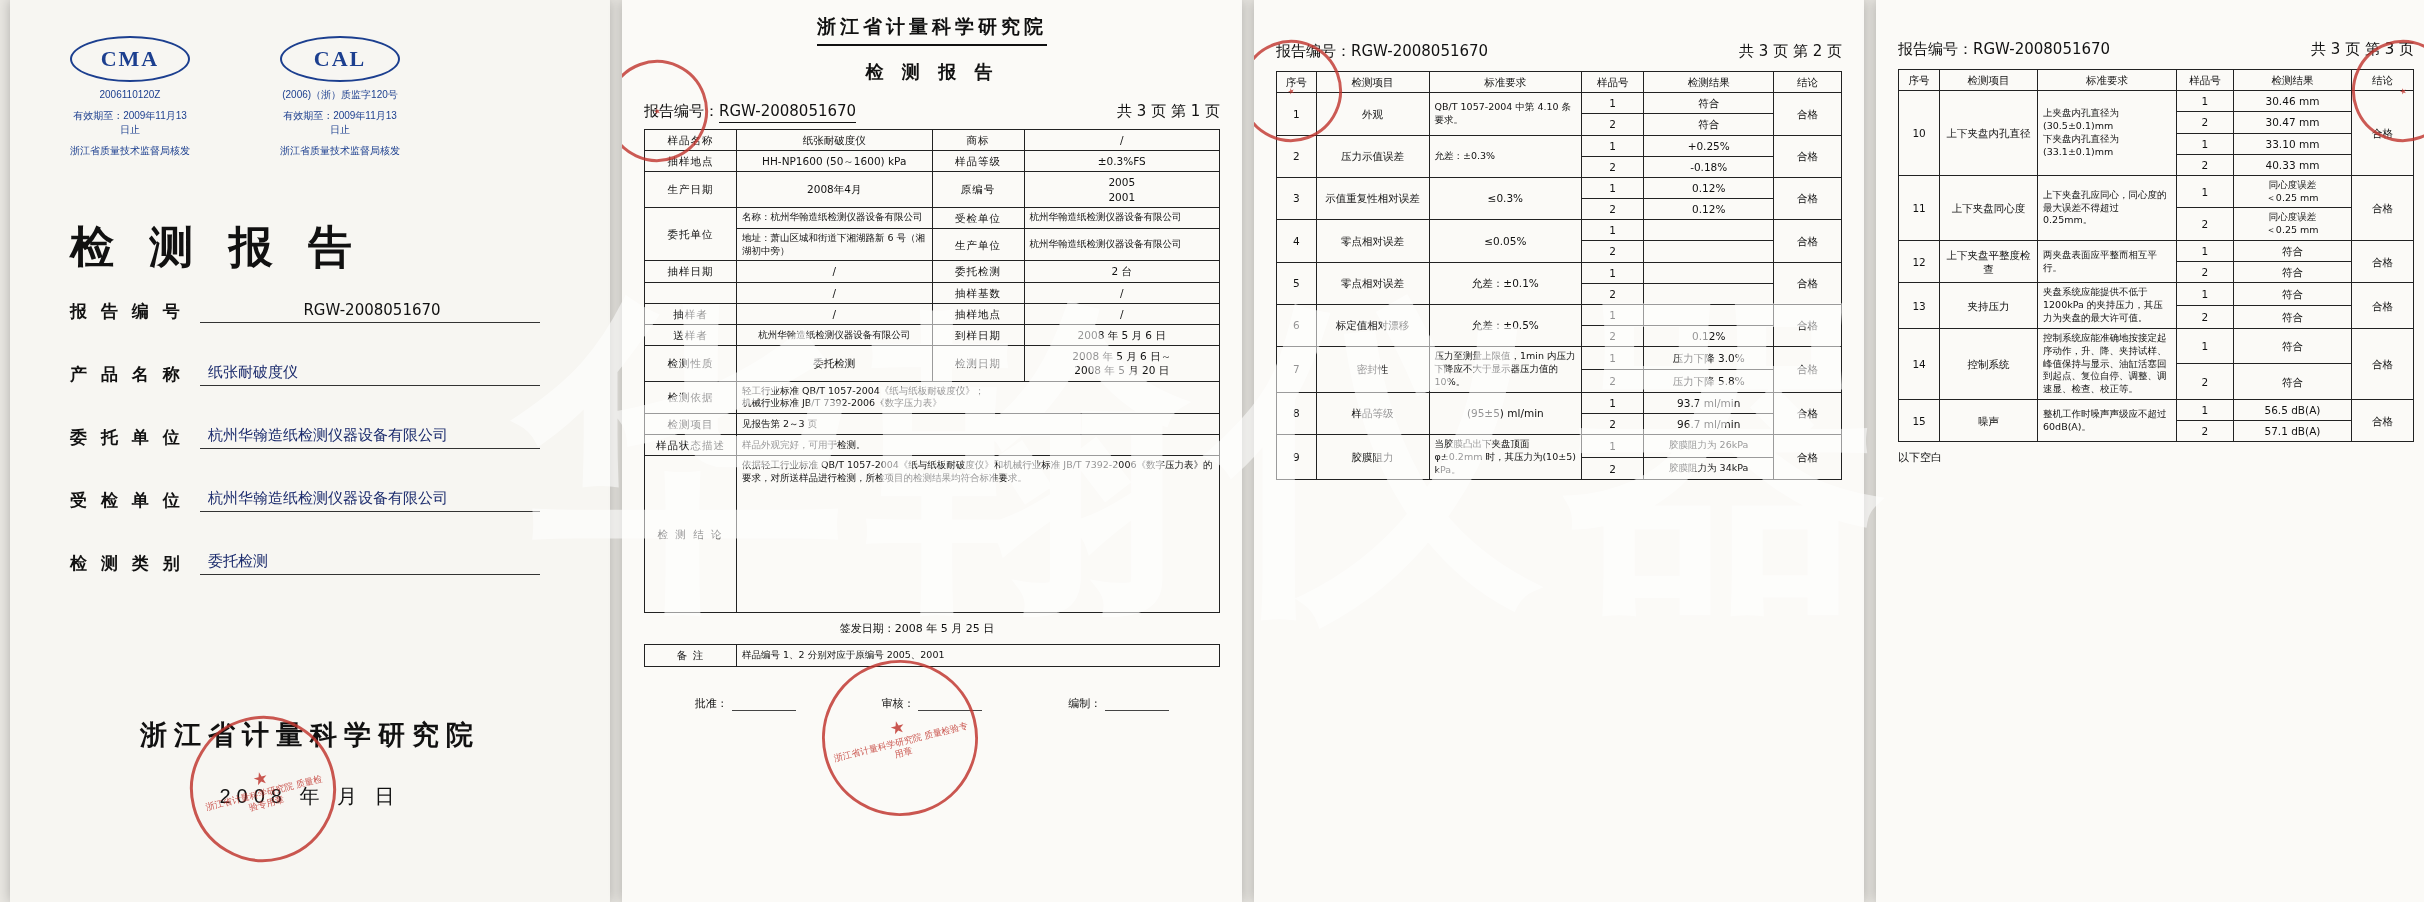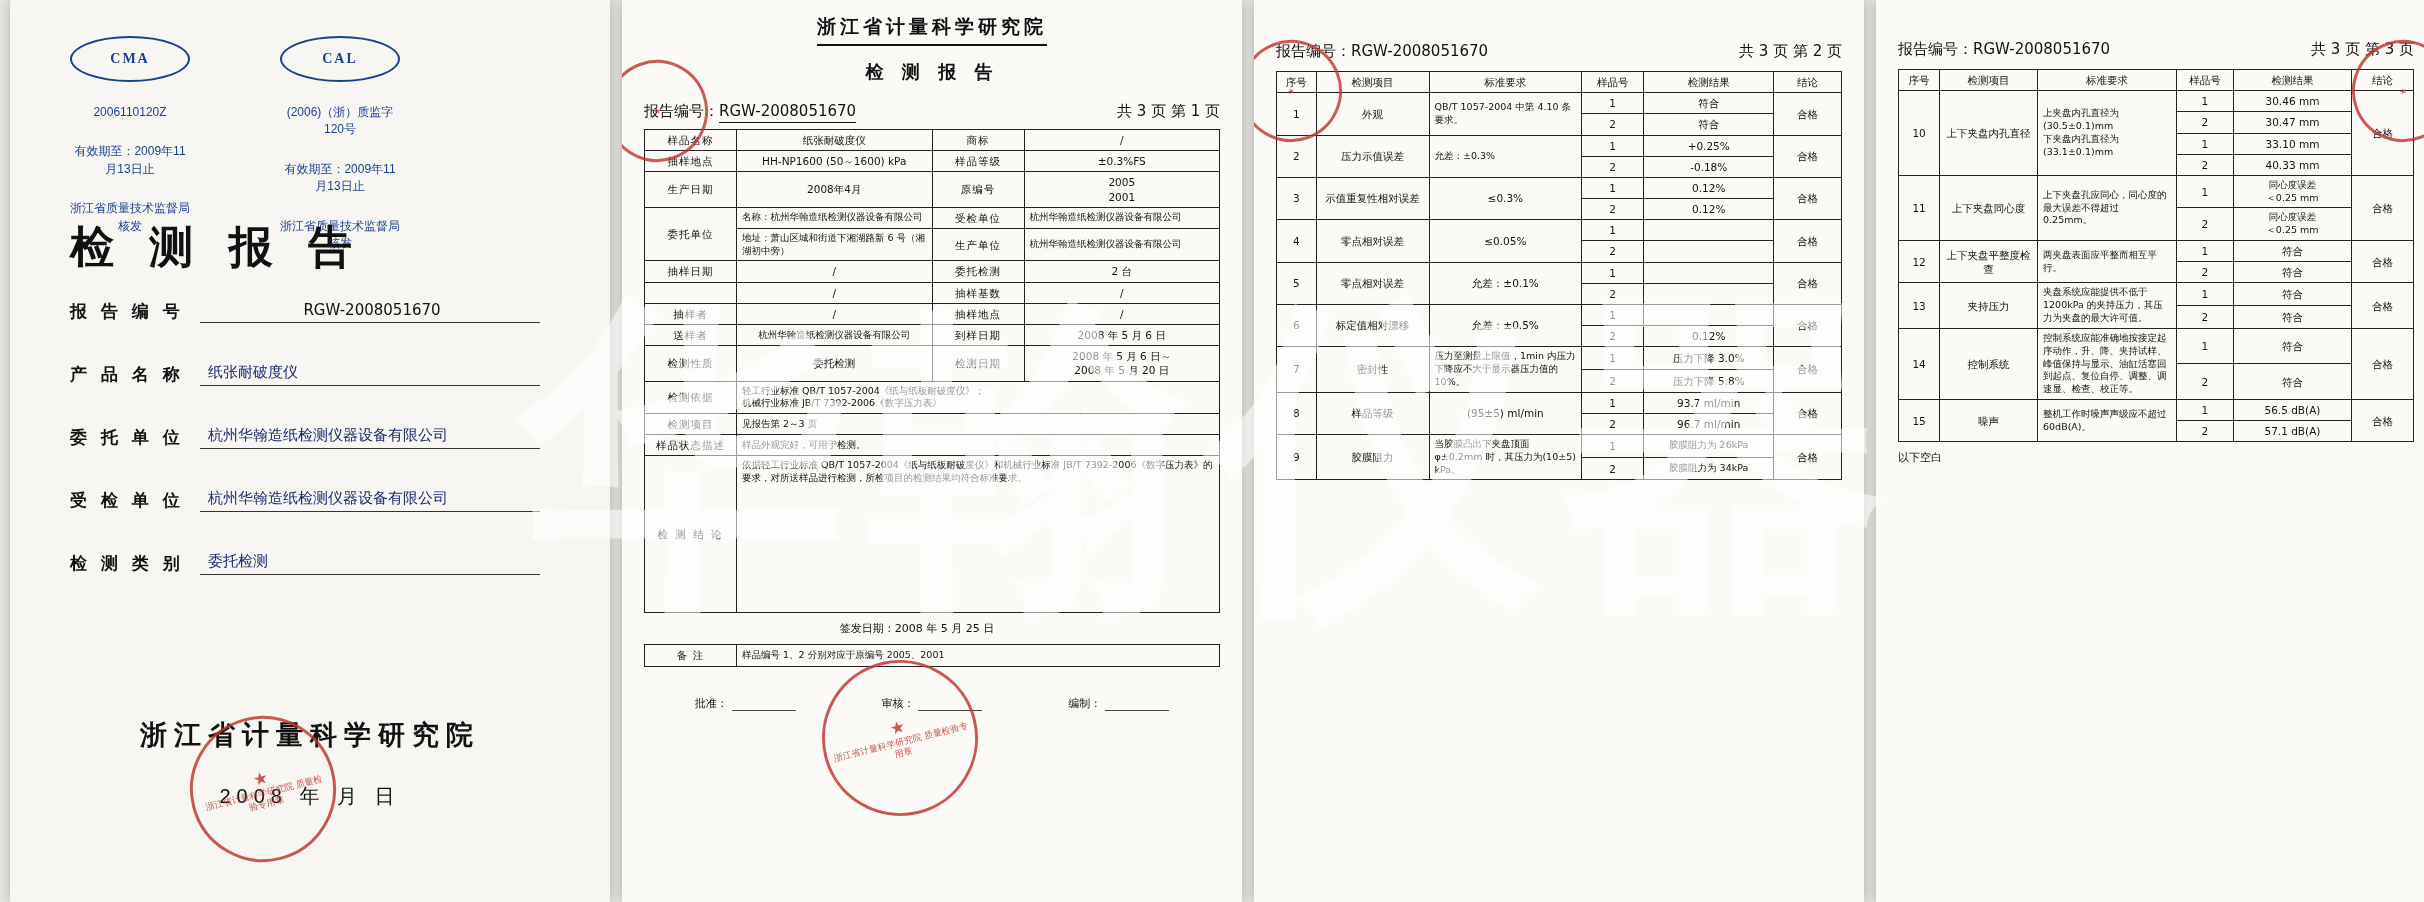--- a/index.html
+++ b/index.html
@@ -33,24 +33,24 @@
   .p2{width:620px;height:902px;margin-left:12px;}
   .p3{width:610px;height:902px;margin-left:12px;}
   .p4{width:560px;height:902px;margin-left:12px;}
 
   
   .cover-marks{position:absolute;top:36px;left:60px;display:flex;gap:90px;}
   .mark{width:120px;text-align:center;}
   .mark .oval{
     width:116px;height:42px;border:2px solid #1c3f8f;border-radius:50%;
     display:flex;align-items:center;justify-content:center;
-    color:#1c3f8f;font-weight:bold;font-size:14px;letter-spacing:2px;
+    color:#1c3f8f;font-weight:bold;font-size:22px;letter-spacing:2px;
     font-family:"Liberation Serif", serif;
   }
-  .mark .sub{margin-top:22px;color:#1c3f8f;font-size:12px;line-height:1.45;}
+  .mark .sub{margin-top:6px;color:#1c3f8f;font-size:10px;line-height:1.45;}
   .cover-title{
     position:absolute;top:218px;left:60px;
     font-family:"DejaVu Sans", sans-serif;
     font-size:44px;font-weight:bold;letter-spacing:10px;color:#111;
   }
   .cover-fields{position:absolute;top:300px;left:60px;width:470px;}
   .cfield{display:flex;align-items:flex-end;margin-bottom:40px;font-size:17px;color:#111;}
   .cfield .lab{width:130px;letter-spacing:4px;font-weight:bold;font-family:"DejaVu Sans",sans-serif;}
   .cfield .val{
     flex:1;border-bottom:1px solid #333;padding:0 4px 3px 8px;

